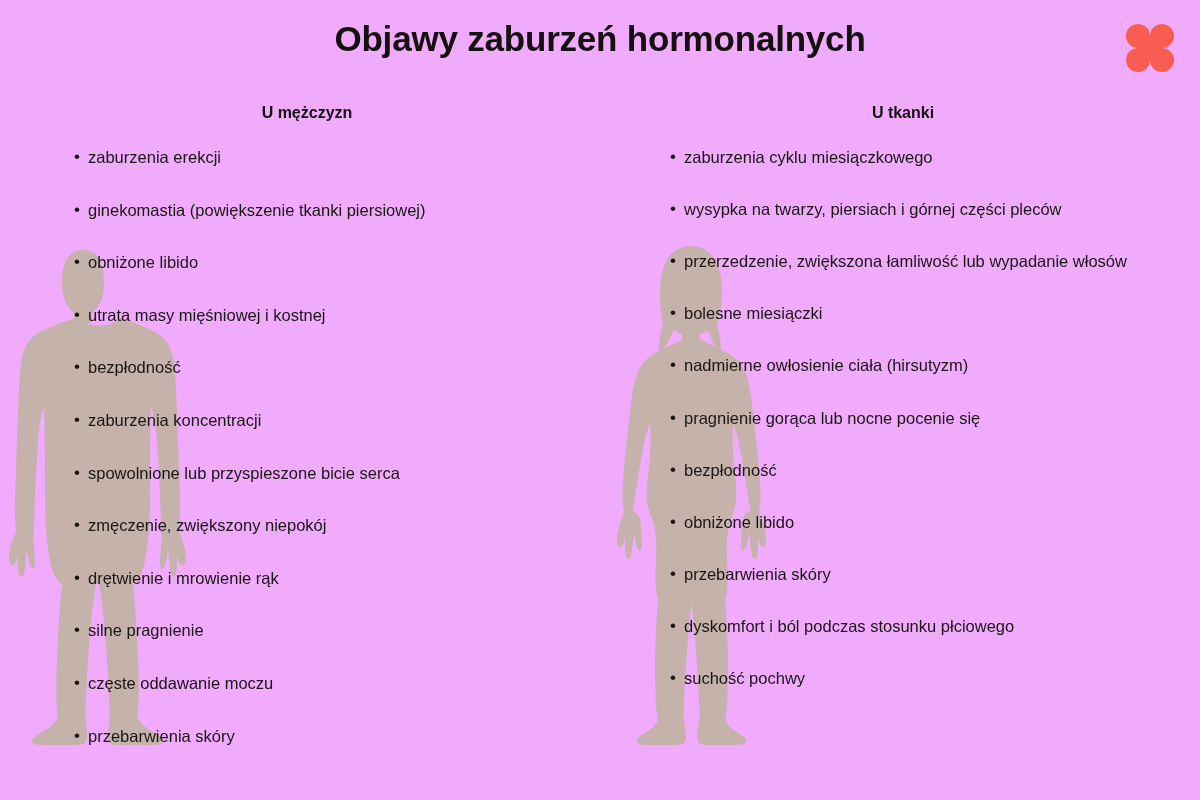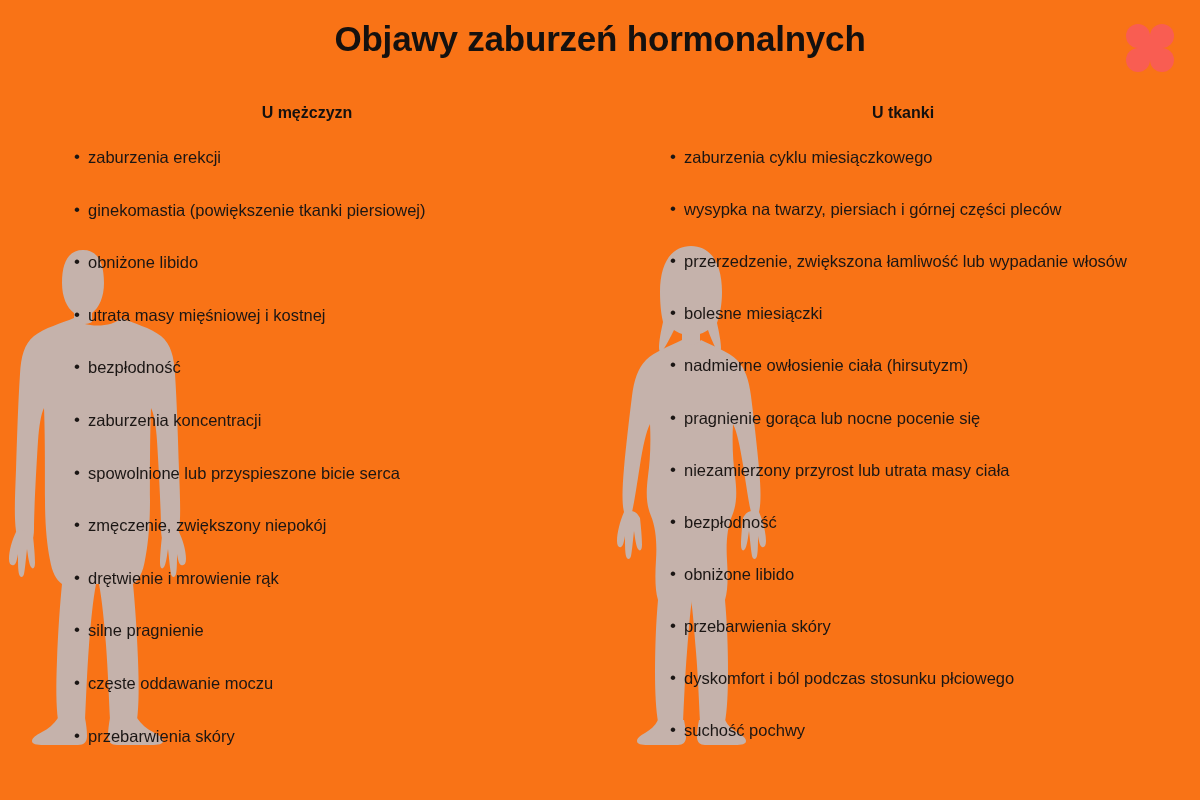--- a/index.html
+++ b/index.html
@@ -13,21 +13,21 @@
   body {
     background: #f4e7e2;
     font-family: "Liberation Sans", sans-serif;
     position: relative;
   }
 
   #canvas {
     position: relative;
     width: 1200px;
     height: 800px;
-    background: #f97316;
+    background: #f0abfc;
     overflow: hidden;
   }
 
   
   .silhouette-layer {
     position: absolute;
     inset: 0;
     z-index: 1;
     pointer-events: none;
   }
@@ -345,21 +345,20 @@
 
     <section class="column right">
       <div class="col-header">U tkanki</div>
       <ul class="sym-list">
         <li class="sym-item">zaburzenia cyklu miesiączkowego</li>
         <li class="sym-item">wysypka na twarzy, piersiach i górnej części pleców</li>
         <li class="sym-item wrap">przerzedzenie, zwiększona łamliwość lub wypadanie włosów</li>
         <li class="sym-item">bolesne miesiączki</li>
         <li class="sym-item">nadmierne owłosienie ciała (hirsutyzm)</li>
         <li class="sym-item">pragnienie gorąca lub nocne pocenie się</li>
-        <li class="sym-item">niezamierzony przyrost lub utrata masy ciała</li>
         <li class="sym-item">bezpłodność</li>
         <li class="sym-item">obniżone libido</li>
         <li class="sym-item">przebarwienia skóry</li>
         <li class="sym-item">dyskomfort i ból podczas stosunku płciowego</li>
         <li class="sym-item">suchość pochwy</li>
       </ul>
     </section>
 
   </div>
 </div>

